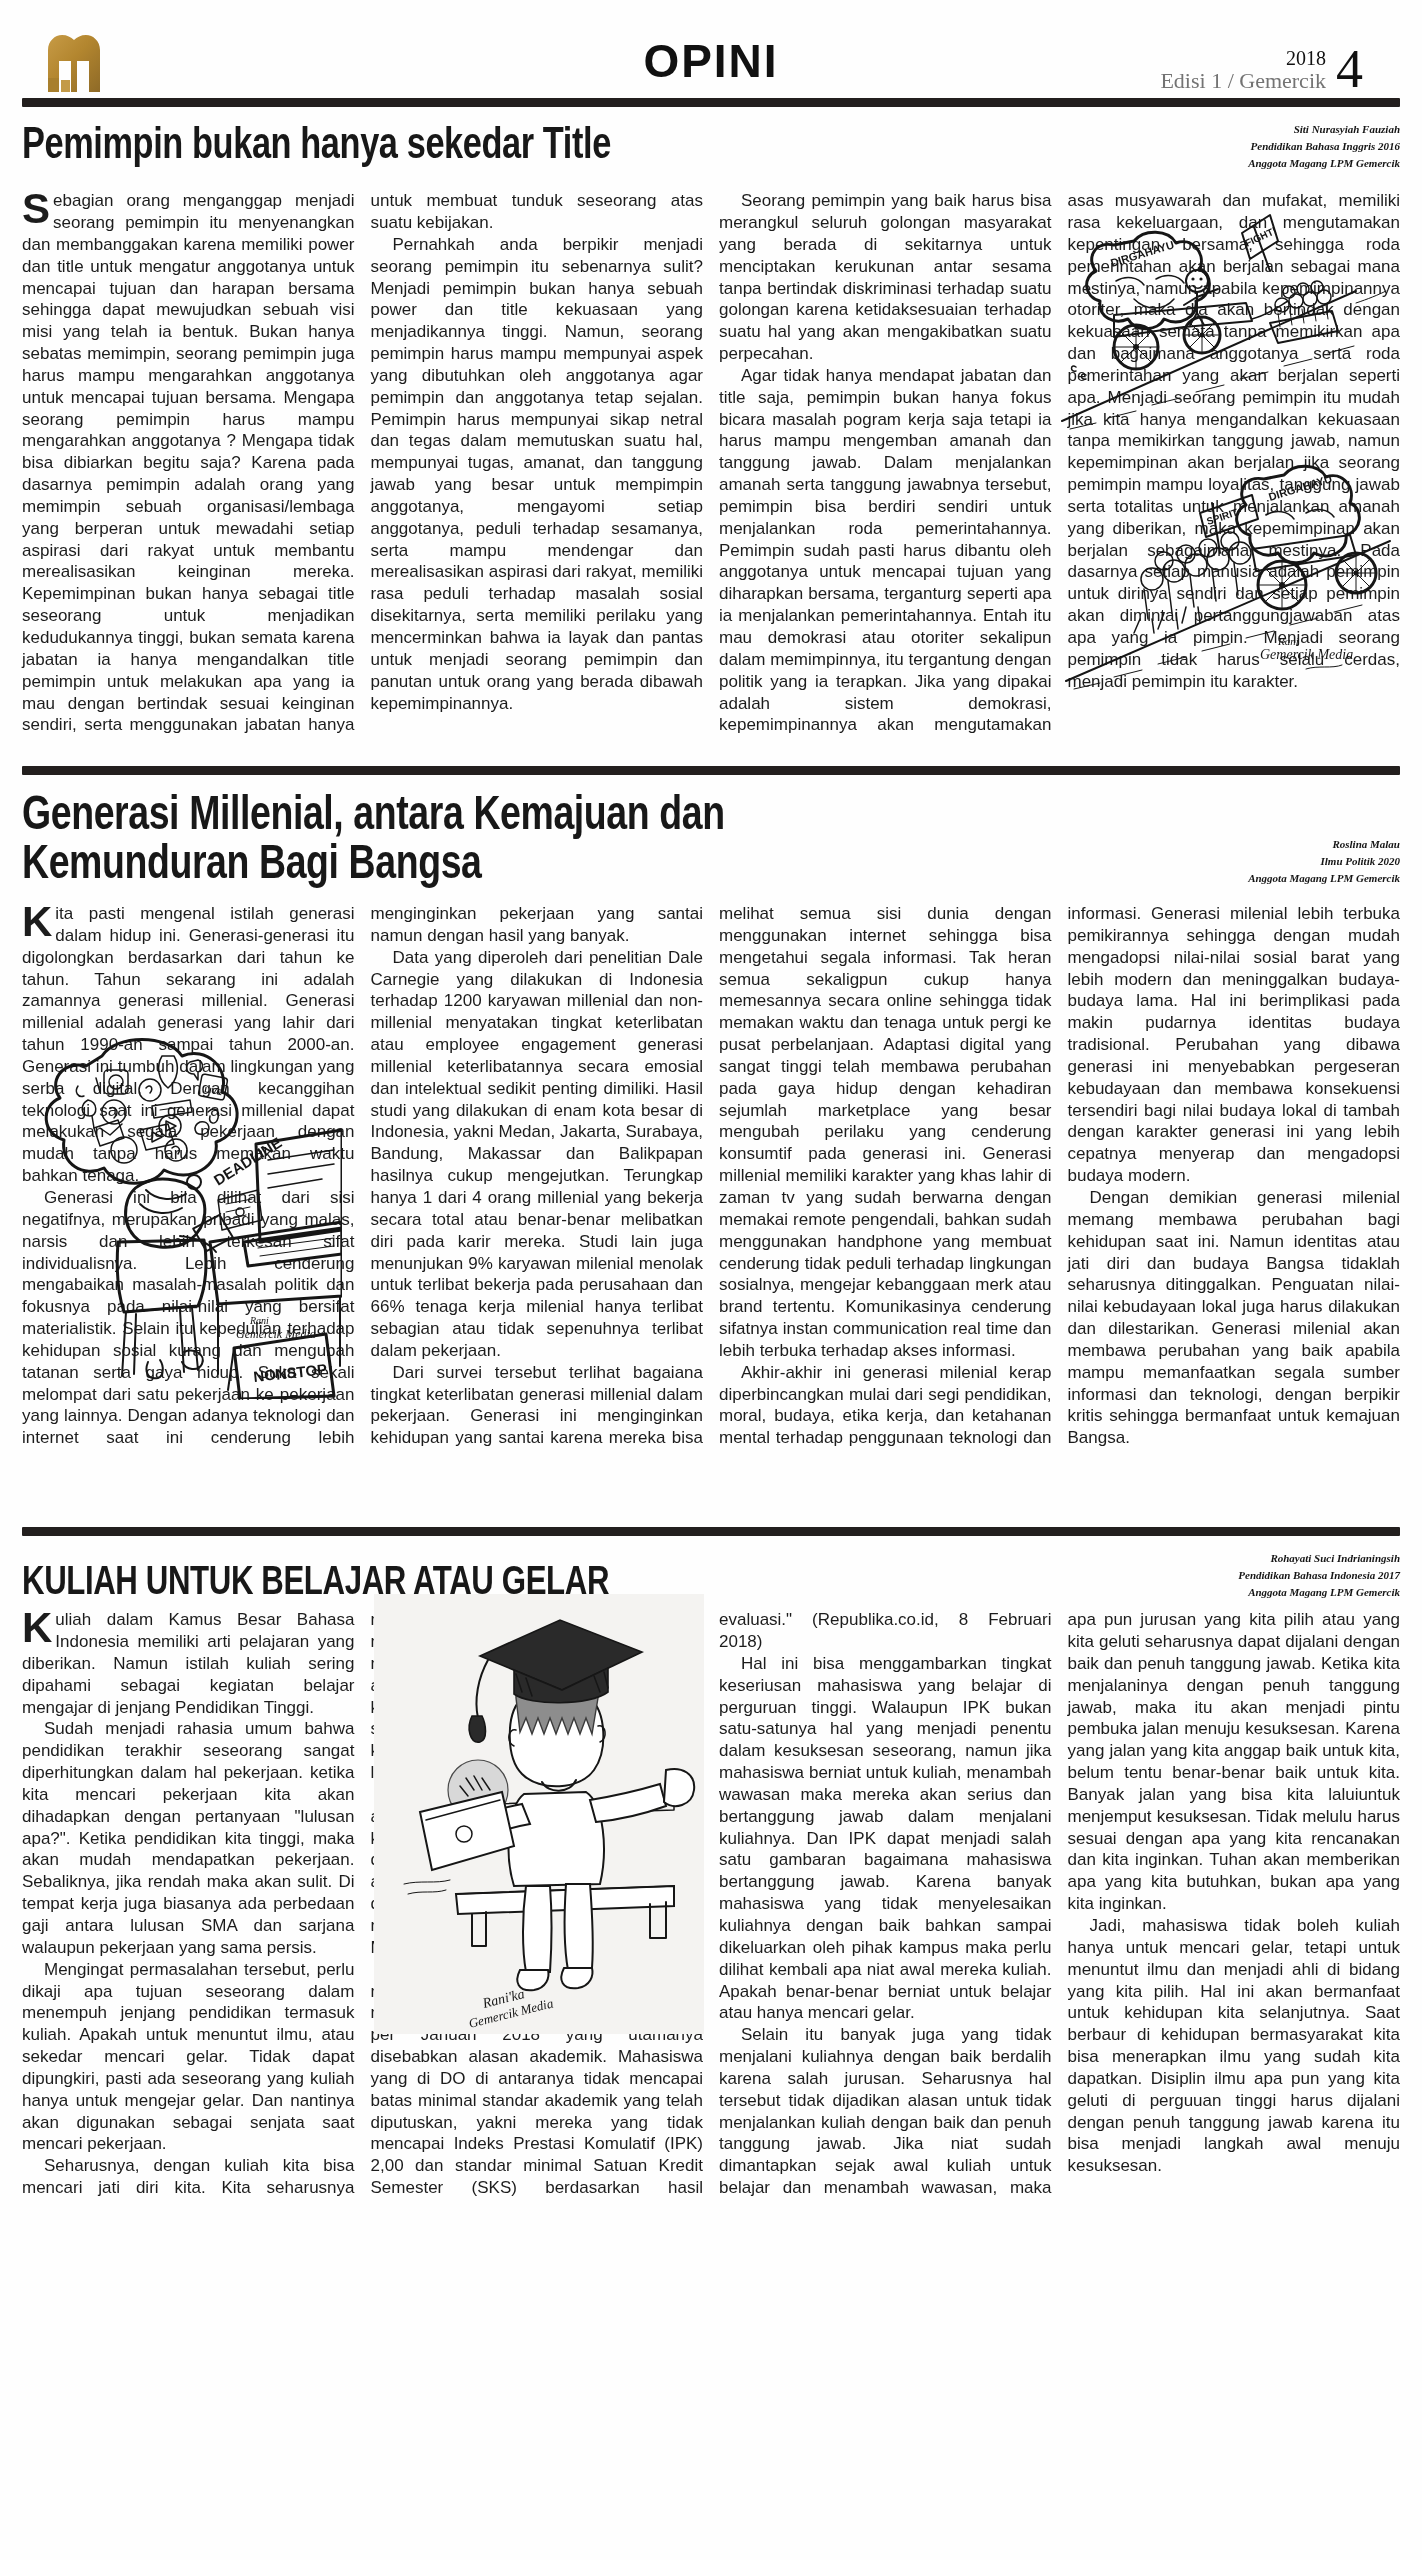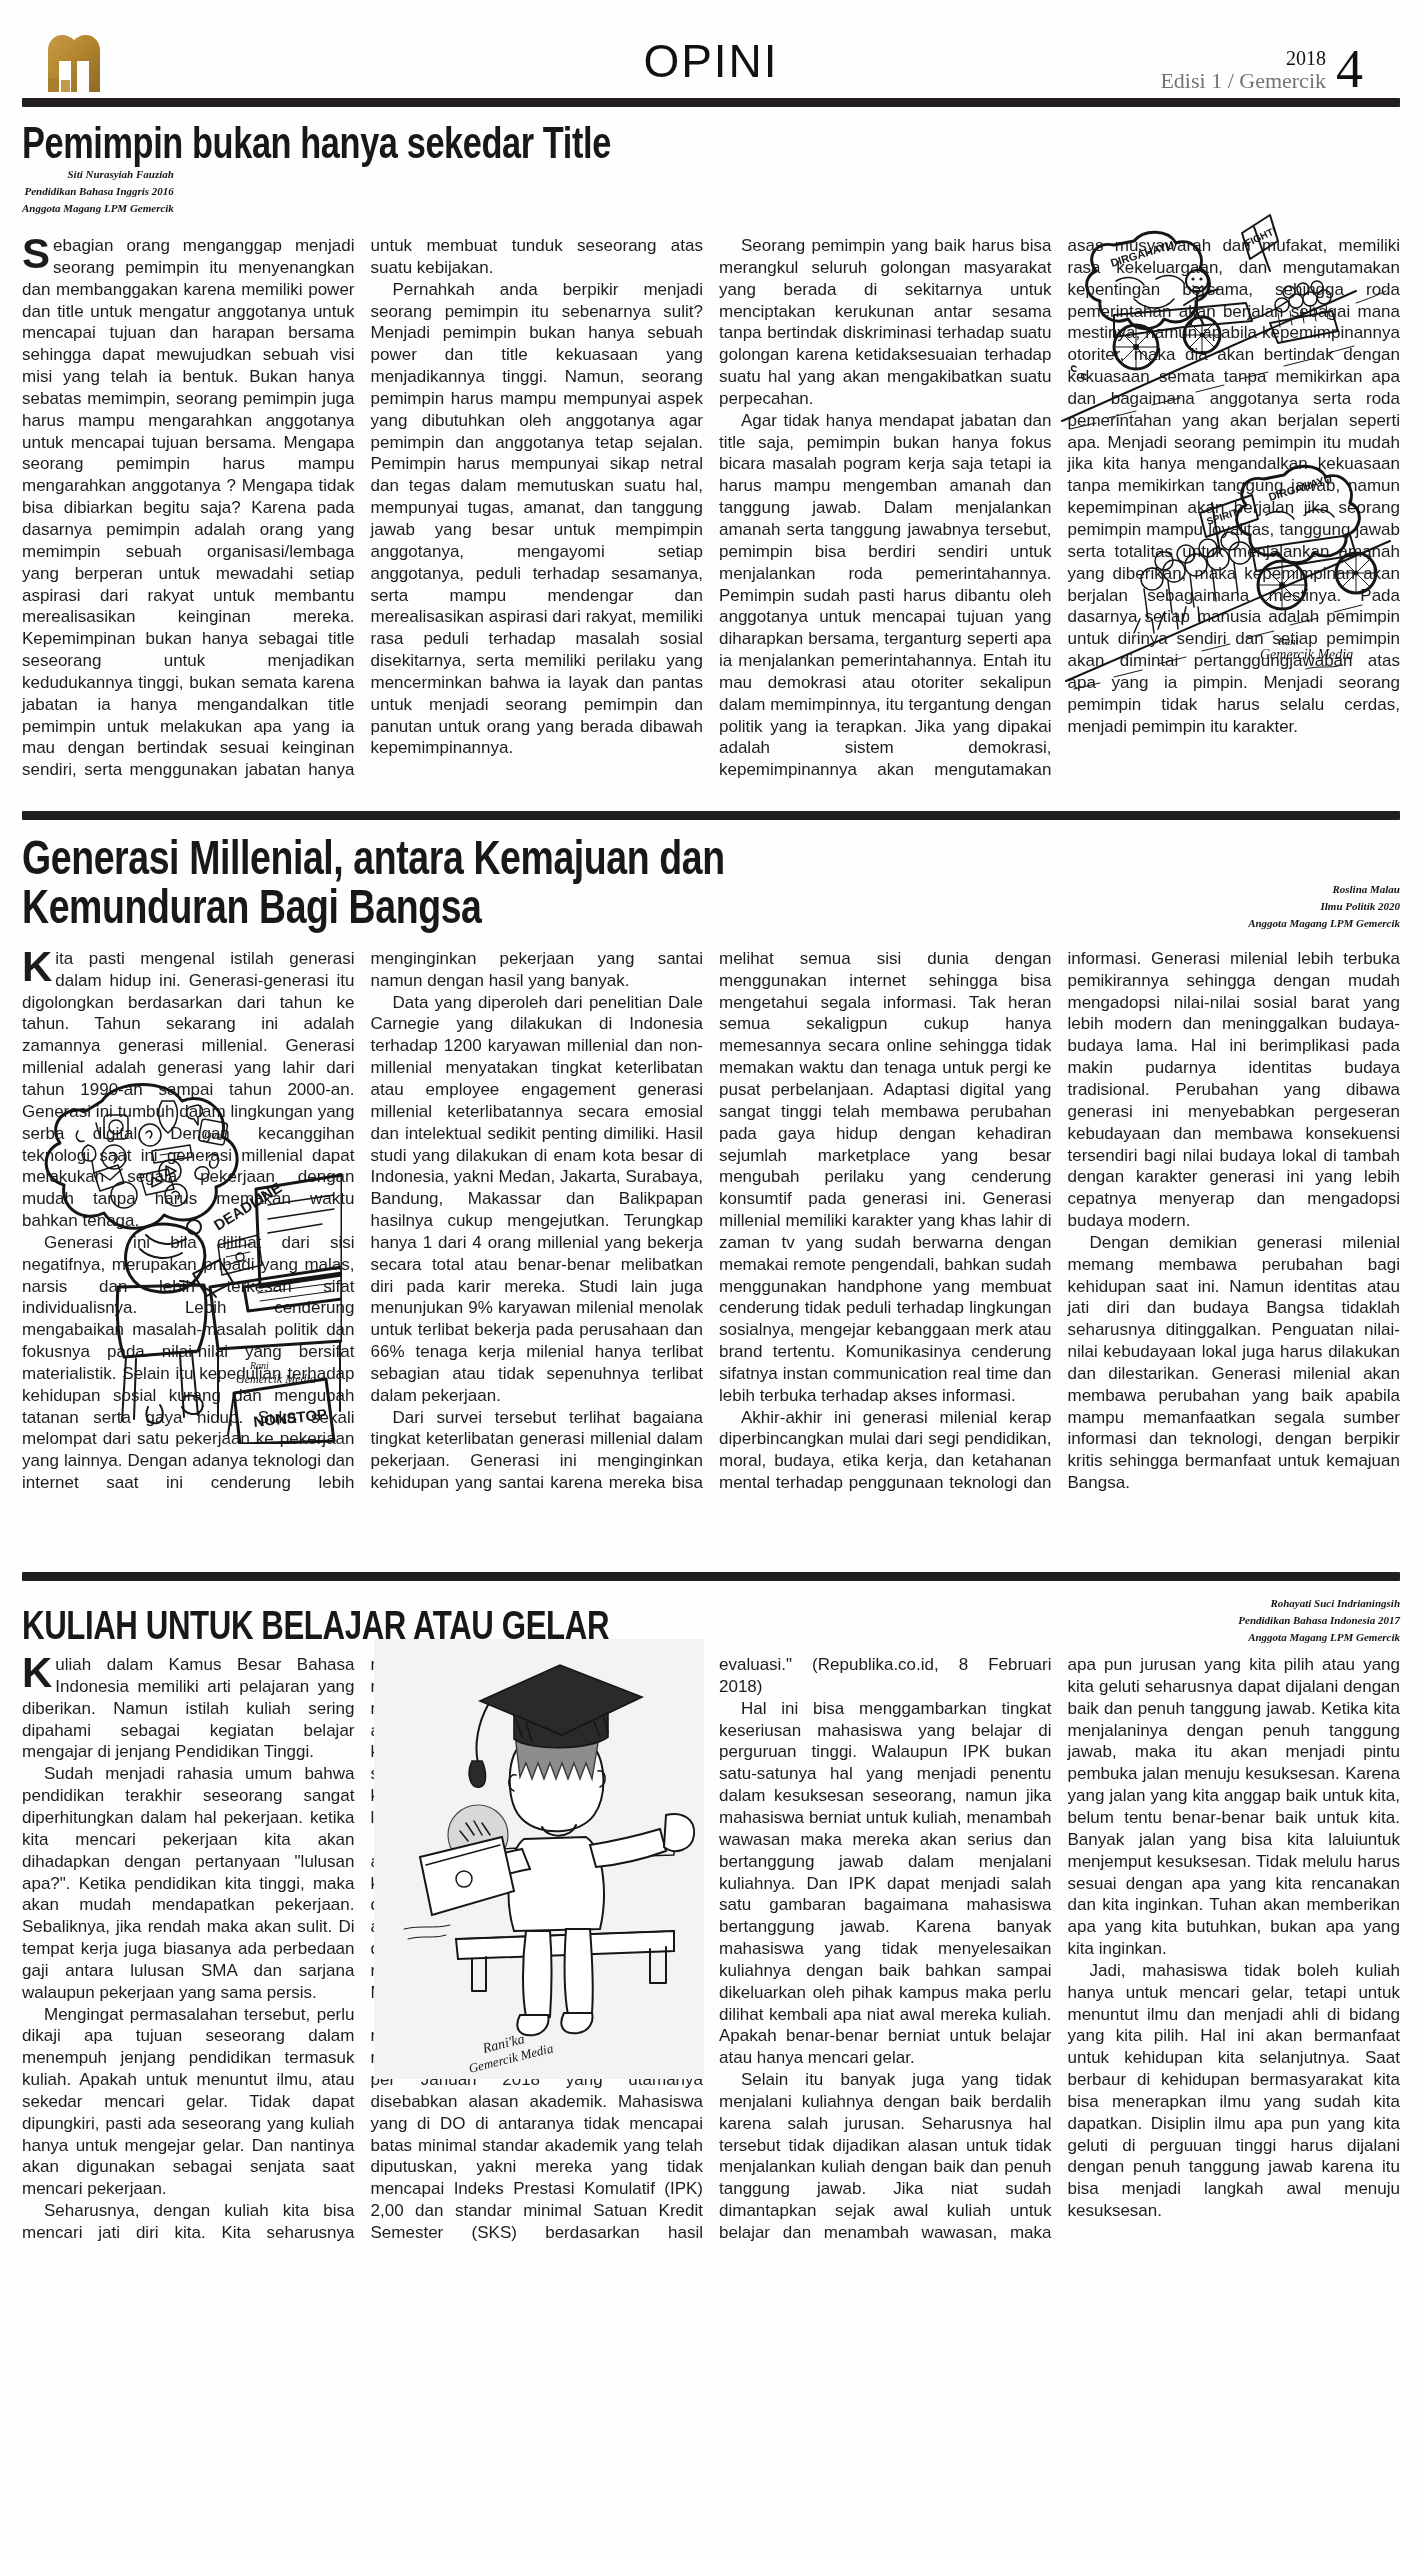--- a/index.html
+++ b/index.html
@@ -29,21 +29,21 @@
     position: absolute;
     left: 22px; bottom: 4px;
     width: 60px; height: 58px;
   }
   .section-title {
     position: absolute;
     left: 0; right: 0; bottom: 8px;
     text-align: center;
     font-family: "Liberation Sans", sans-serif;
     font-size: 46px;
-    font-weight: 400;
+    font-weight: 700;
     letter-spacing: 2px;
     color: #111;
   }
   .edition-block {
     position: absolute;
     right: 37px; bottom: 2px;
     display: flex;
     align-items: flex-end;
     gap: 10px;
   }
@@ -106,21 +106,21 @@
     font-size: 42px;
     line-height: 0.82;
     font-weight: 700;
     padding: 2px 3px 0 0;
     font-family: "Liberation Sans", sans-serif;
   }
 
   
   #article-1 { margin-top: 14px; }
   #article-1 .head-row {
-    display: flex; align-items: flex-start; justify-content: space-between; flex-direction: column;
+    display: flex; align-items: flex-start; justify-content: space-between;
   }
   #article-1 .headline { font-size: 44px; }
   #a1-cols {
     margin-top: 18px;
     column-count: 4;
     height: 560px;
   }
   #a1-art {
     position: absolute;
     right: 0; top: 50px;

